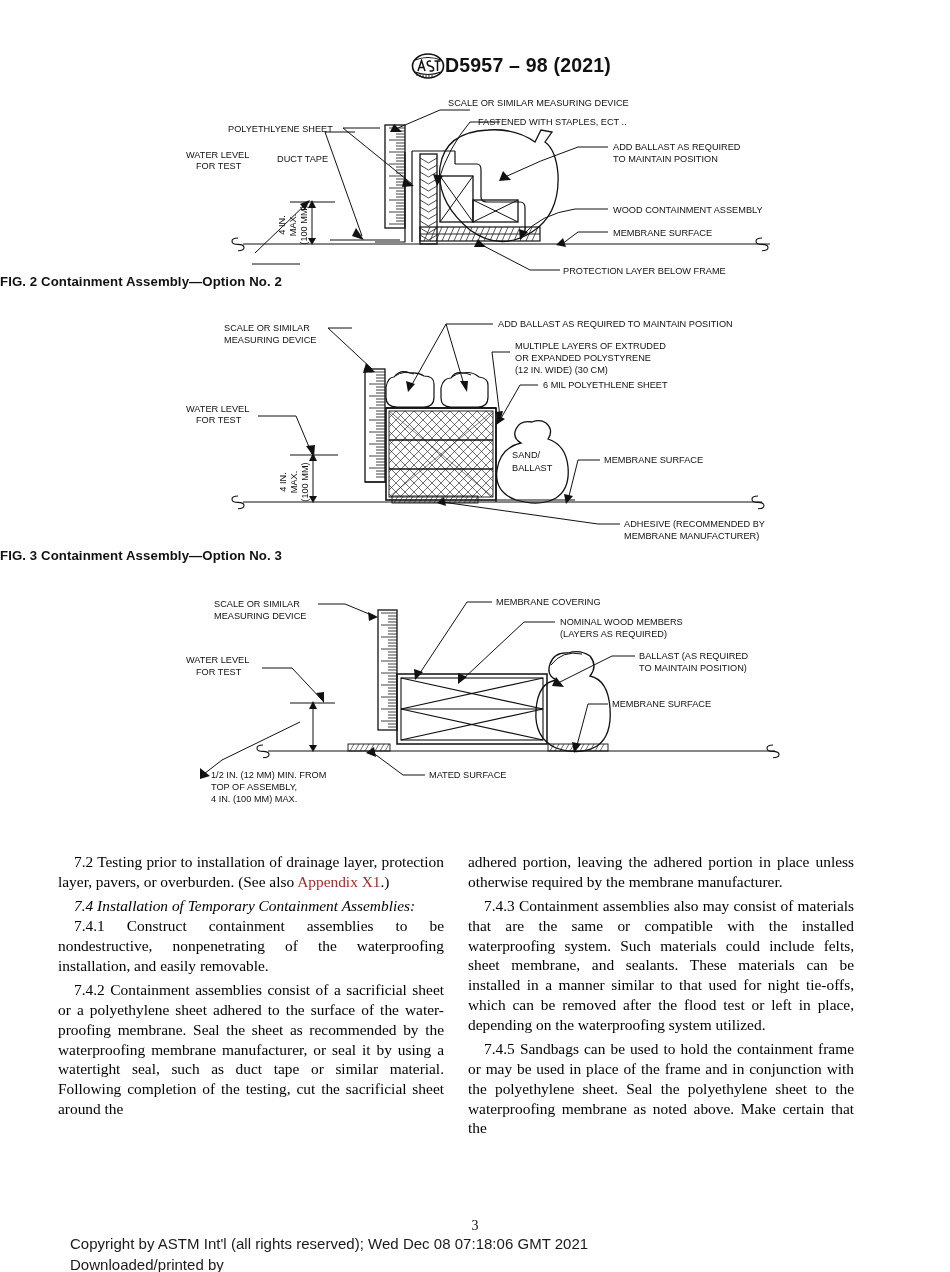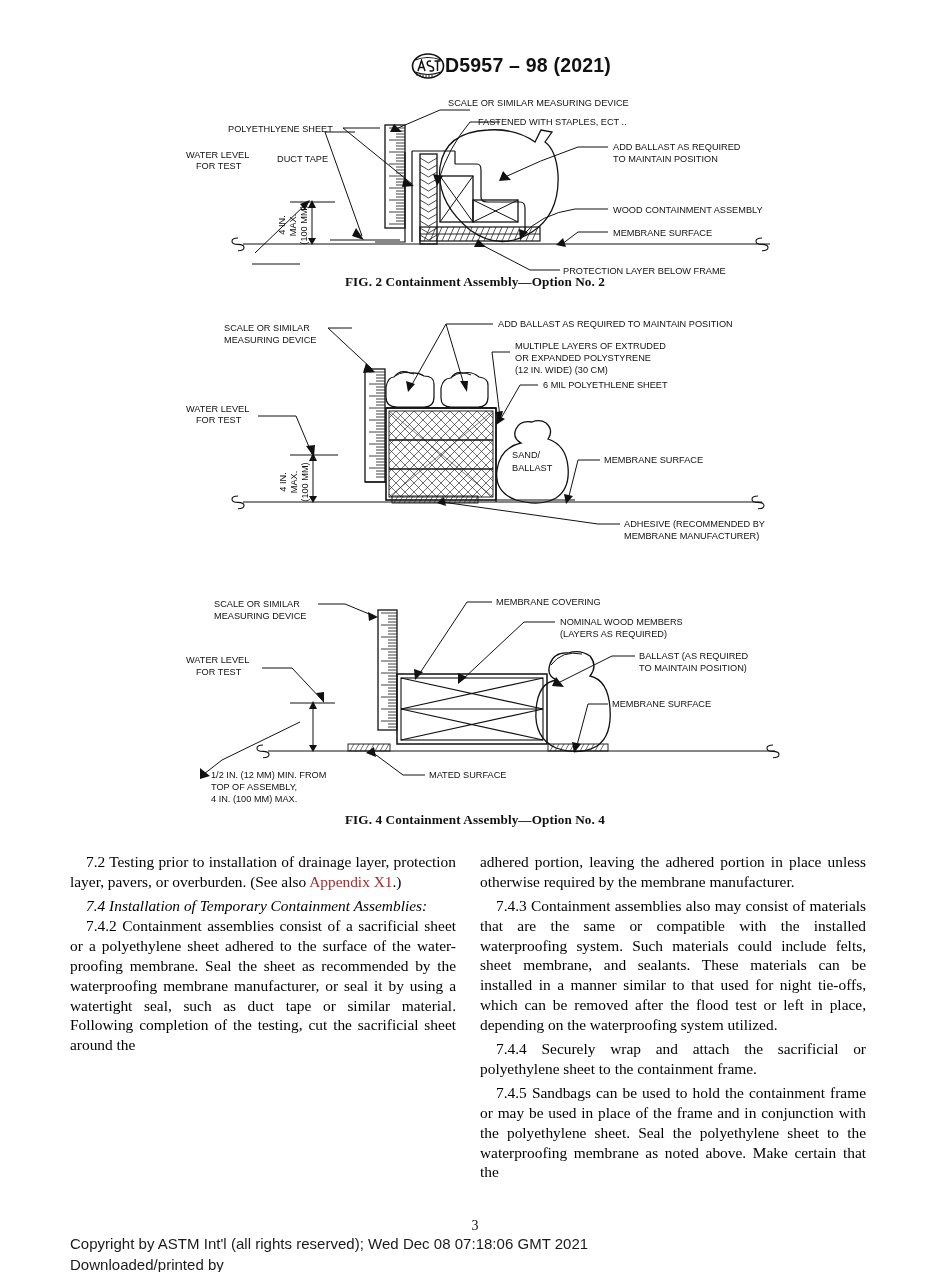--- a/index.html
+++ b/index.html
@@ -54,42 +54,42 @@
   .figure {
     position: absolute;
     left: 0;
     width: 950px;
   }
   .fig-art {
     position: relative;
     width: 950px;
   }
   .fig-caption {
-    font-family: Liberation Serif, serif;
+    font-family: Liberation Sans, sans-serif;
     font-weight: bold;
     font-size: 13.2px;
-    text-align: center;
+    text-align: left;
     color: #111;
     letter-spacing: 0.1px;
   }
   #figure-2 { top: 92px; }
   #figure-3 { top: 312px; }
   #figure-4 { top: 588px; }
 
   svg { display: block; }
   svg text {
     font-family: "Liberation Sans", sans-serif;
     fill: #111;
   }
 
   
   .body-columns {
     position: absolute;
     top: 852px;
-    left: 70px;
+    left: 58px;
     width: 812px;
     display: flex;
     gap: 24px;
   }
   .column {
     width: 386px;
   }
   .para {
     font-size: 15.4px;
     line-height: 1.285;
@@ -489,20 +489,21 @@
           <text x="512" y="159">BALLAST</text>
           <text x="604" y="151">MEMBRANE SURFACE</text>
           <text x="624" y="215">ADHESIVE (RECOMMENDED BY</text>
           <text x="624" y="227">MEMBRANE MANUFACTURER)</text>
           <text x="286" y="170" transform="rotate(-90 286 170)" text-anchor="middle">4 IN.</text>
           <text x="297" y="170" transform="rotate(-90 297 170)" text-anchor="middle">MAX.</text>
           <text x="308" y="170" transform="rotate(-90 308 170)" text-anchor="middle">(100 MM)</text>
         </g>
       </svg>
     </div>
+    <div class="fig-caption">FIG. 3  Containment Assembly—Option No. 3</div>
   </div>
 
   <div class="figure" id="figure-4">
     <div class="fig-art">
       <svg width="950" height="224" viewBox="0 0 950 224">
         <g stroke="#111" fill="none" stroke-width="1.2">
 
           <path d="M268 163 L775 163"></path>
           <path d="M263 157 q-6 0 -6 3.2 q0 3.2 6 3.2 q6 0 6 3.2 q0 3.2 -6 3.2" stroke-width="1.1"></path>
           <path d="M773 157 q-6 0 -6 3.2 q0 3.2 6 3.2 q6 0 6 3.2 q0 3.2 -6 3.2" stroke-width="1.1"></path>
@@ -637,33 +638,32 @@
           <text x="639" y="71">BALLAST (AS REQUIRED</text>
           <text x="639" y="83">TO MAINTAIN POSITION)</text>
           <text x="612" y="119">MEMBRANE SURFACE</text>
           <text x="429" y="190">MATED SURFACE</text>
           <text x="211" y="190">1/2 IN. (12 MM) MIN. FROM</text>
           <text x="211" y="202">TOP OF ASSEMBLY,</text>
           <text x="211" y="214">4 IN. (100 MM) MAX.</text>
         </g>
       </svg>
     </div>
-    <div class="fig-caption">FIG. 4  Containment Assembly—Option No. 4</div>
   </div>
 
   <div class="body-columns">
     <div class="column">
       <p class="para tight"><span>7.2  Testing prior to installation of drainage layer, protection layer, pavers, or overburden. (See also </span><span class="xref">Appendix X1</span><span>.)</span></p>
       <p class="para italic-head">7.4  Installation of Temporary Containment Assemblies:</p>
+      <p class="para tight">7.4.1 Construct containment assemblies to be nondestructive, nonpenetrating of the waterproofing installation, and easily removable.</p>
       <p class="para">7.4.2 Containment assemblies consist of a sacrificial sheet or a polyethylene sheet adhered to the surface of the water-proofing membrane. Seal the sheet as recommended by the waterproofing membrane manufacturer, or seal it by using a watertight seal, such as duct tape or similar material. Following completion of the testing, cut the sacrificial sheet around the</p>
     </div>
     <div class="column">
       <p class="para cont tight">adhered portion, leaving the adhered portion in place unless otherwise required by the membrane manufacturer.</p>
       <p class="para tight">7.4.3  Containment assemblies also may consist of materials that are the same or compatible with the installed waterproofing system. Such materials could include felts, sheet membrane, and sealants. These materials can be installed in a manner similar to that used for night tie-offs, which can be removed after the flood test or left in place, depending on the waterproofing system utilized.</p>
-      <p class="para tight">7.4.4  Securely wrap and attach the sacrificial or polyethylene sheet to the containment frame.</p>
       <p class="para">7.4.5  Sandbags can be used to hold the containment frame or may be used in place of the frame and in conjunction with the polyethylene sheet. Seal the polyethylene sheet to the waterproofing membrane as noted above. Make certain that the</p>
     </div>
   </div>
 
   <div class="page-number">3</div>
   <div class="footer-block">
     <div>Copyright by ASTM Int'l (all rights reserved); Wed Dec 08 07:18:06 GMT 2021</div>
     <div>Downloaded/printed by</div>
   </div>
 

